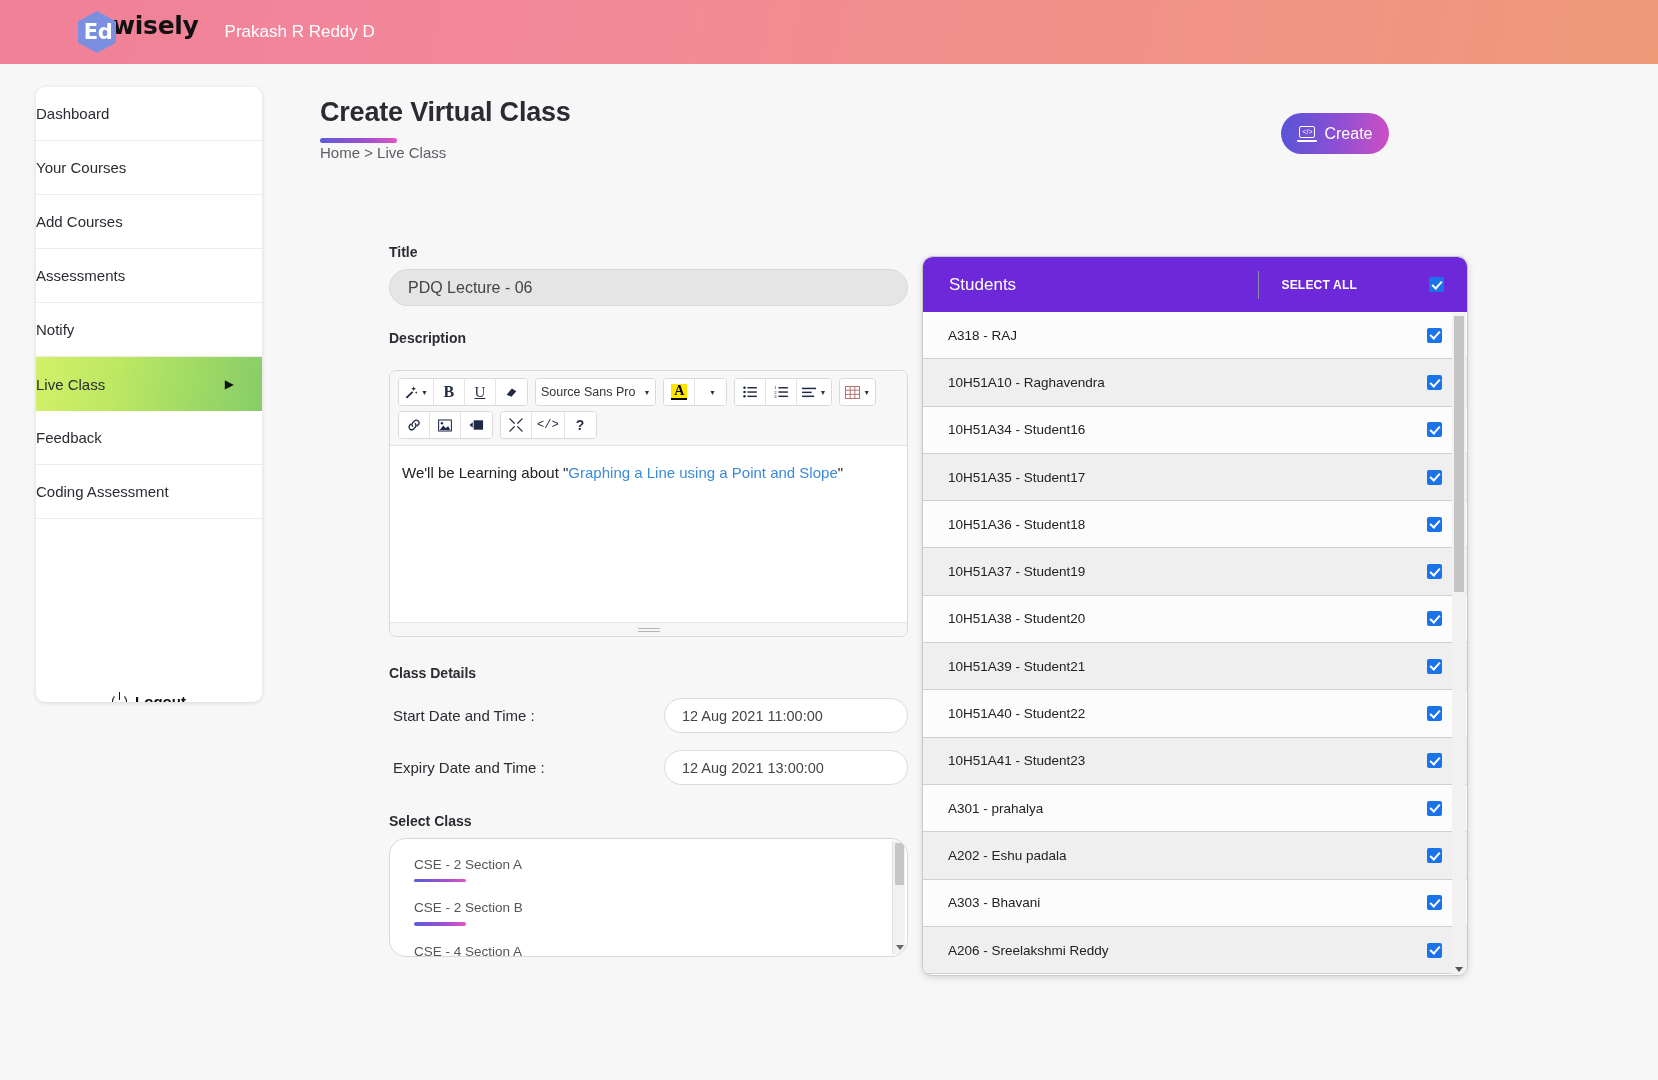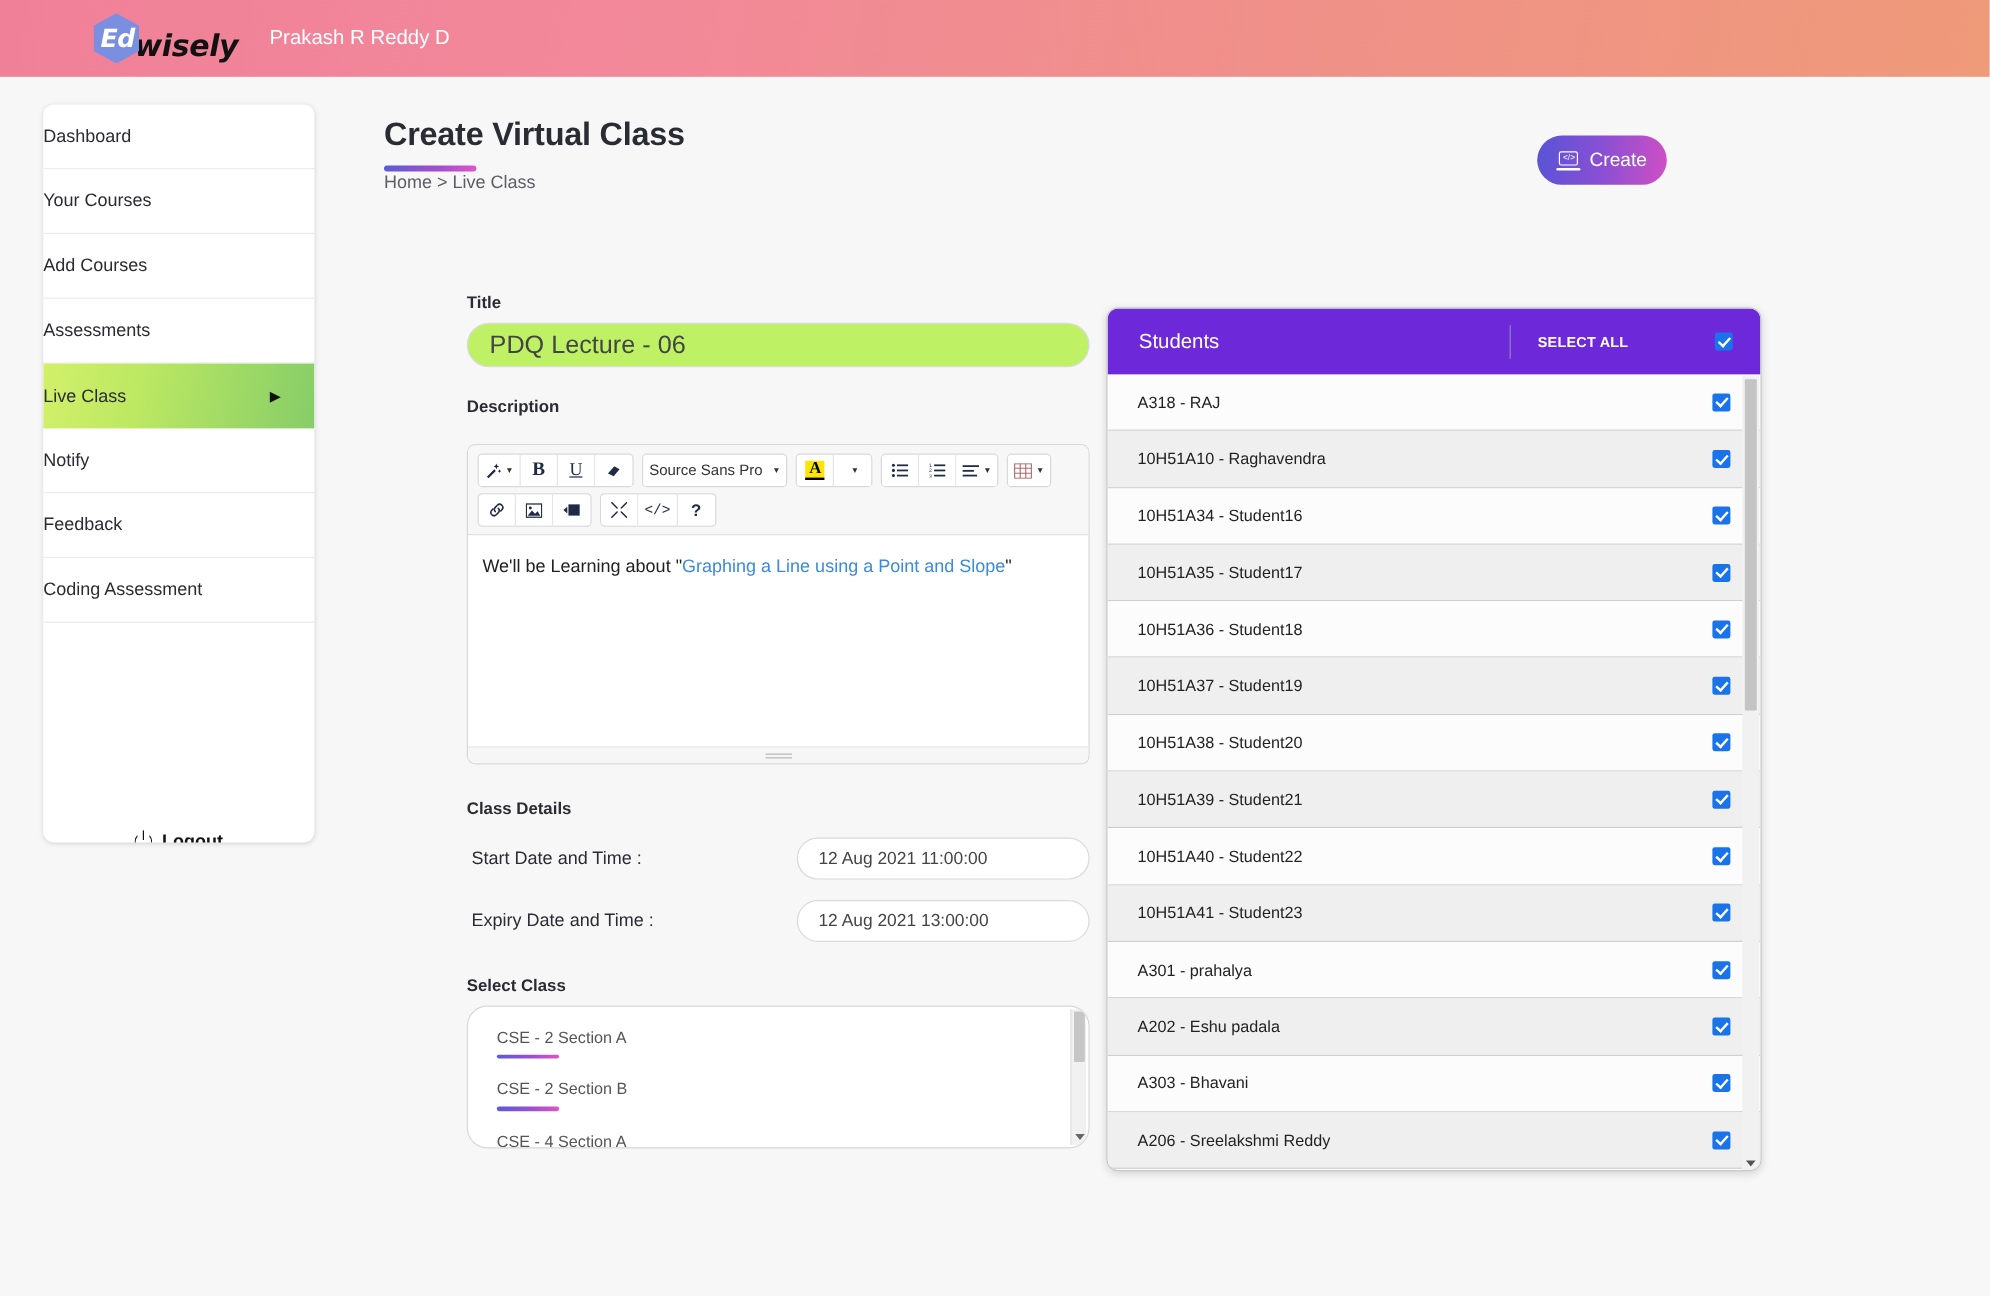--- a/index.html
+++ b/index.html
@@ -12,21 +12,21 @@
     overflow: hidden;
   }
 
   
   .topbar {
     position: absolute; top: 0; left: 0;
     width: 1658px; height: 64px;
     background: linear-gradient(100deg, #f08098 0%, #f2889a 30%, #f08f8b 60%, #ef9a79 100%);
     display: flex; align-items: center;
   }
-  .logo-wrap { margin-left: 78px; display: flex; align-items: flex-end; font-style: italic; }
+  .logo-wrap { margin-left: 78px; display: flex; align-items: flex-start; }
   .logo-hex {
     position: relative; width: 38px; height: 42px;
     background: #7b8fe0;
     clip-path: polygon(50% 0%, 100% 25%, 100% 75%, 50% 100%, 0% 75%, 0% 25%);
     display: flex; align-items: center; justify-content: center;
   }
   .logo-hex span {
     color: #fff; font-weight: bold; font-size: 21px;
     font-family: "DejaVu Sans", sans-serif; letter-spacing: -0.5px;
     margin-left: 2px;
@@ -116,22 +116,22 @@
 
   
   .form-col { position: absolute; left: 389px; top: 244px; width: 519px; }
   .field-label {
     font-size: 14px; font-weight: bold; color: #2b2b33;
     margin-bottom: 9px; display: block;
   }
   .text-input {
     width: 519px; height: 37px;
     border: 1px solid #dadada; border-radius: 19px;
-    background: #bef264; padding: 12px 18px;
-    font-size: 21px; color: #444; outline: none;
+    background: #e5e5e5; padding: 12px 18px;
+    font-size: 16px; color: #444; outline: none;
     font-family: "Liberation Sans", sans-serif;
   }
 
   
   .editor-wrap {
     margin-top: 24px; width: 519px;
     border: 1px solid #d8d8d8; border-radius: 7px;
     background: #fff; overflow: hidden;
   }
   .editor-toolbar {
@@ -296,26 +296,26 @@
   </div>
   <div class="side-item">
     <span>Your Courses</span>
   </div>
   <div class="side-item">
     <span>Add Courses</span>
   </div>
   <div class="side-item">
     <span>Assessments</span>
   </div>
+  <div class="side-item">
+    <span>Notify</span>
+  </div>
   <div class="side-item active">
     <span>Live Class</span>
     <span class="arrow">▶</span>
-  </div>
-  <div class="side-item">
-    <span>Notify</span>
   </div>
   <div class="side-item">
     <span>Feedback</span>
   </div>
   <div class="side-item">
     <span>Coding Assessment</span>
   </div>
   <div class="side-blank"></div>
   <div class="side-logout">
     <span class="power-ico"></span>

